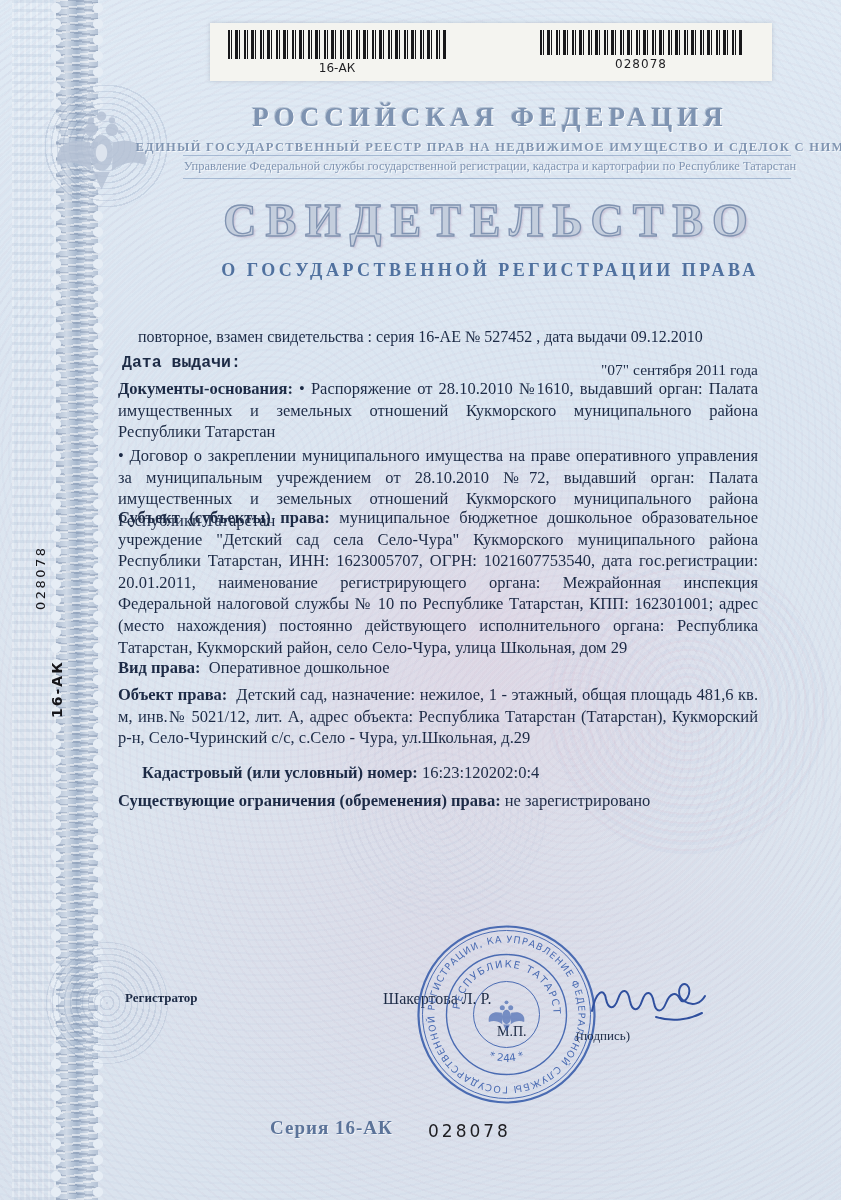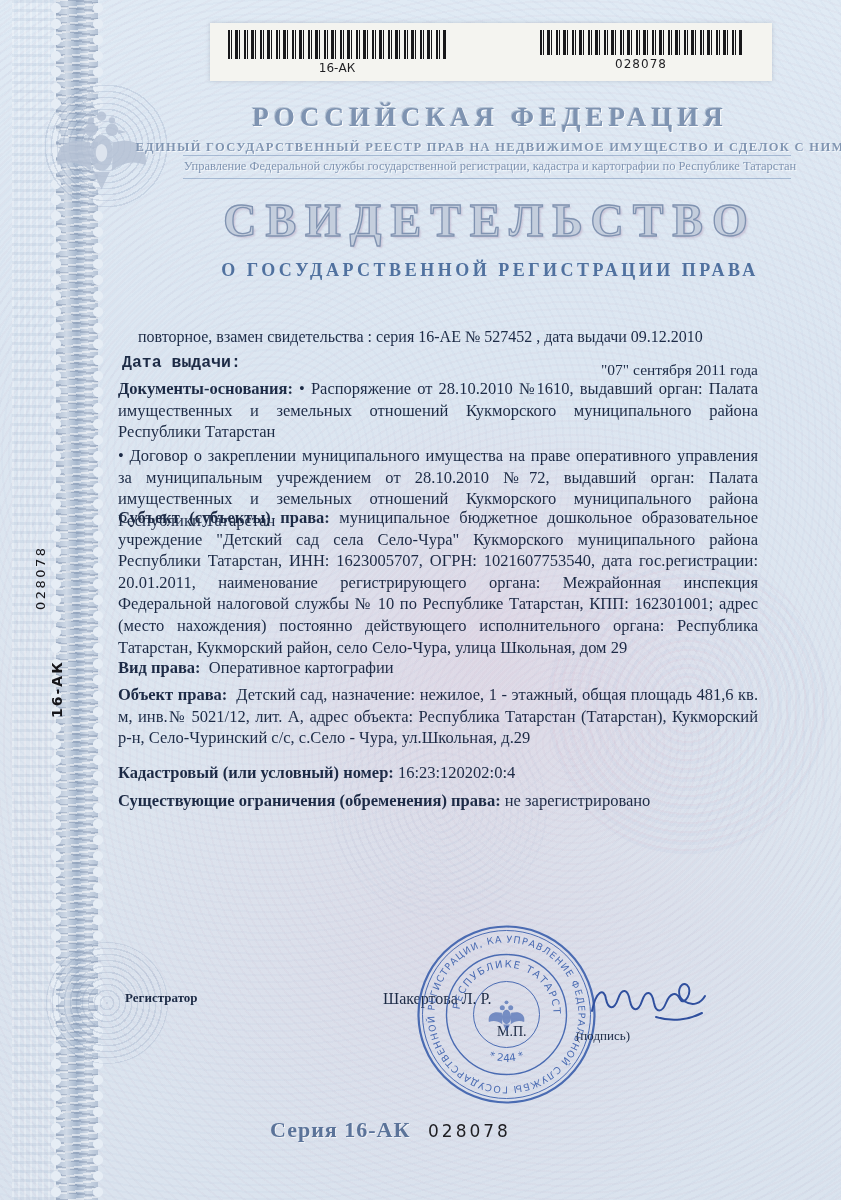--- a/index.html
+++ b/index.html
@@ -105,33 +105,33 @@
   .blk { position:absolute; left:118px; width:640px; font-size:16.5px; line-height:1.31; text-align:justify; color:#1c2a45; }
   .lbl { font-weight:bold; }
   .b-notice { top:327px; text-align:left; font-size:16px;margin-left:20px; }
   .b-date-label { top:352px; left:122px; width:300px; text-align:left; font-weight:bold;font-family:Liberation Mono, monospace; }
   .b-date-value { top:360px; text-align:right; font-size:15.5px; }
   .b-docs { top:378px; }
   .b-docs2 { top:445px; }
   .b-subject { top:507px; }
   .b-vid { top:657px; text-align:left; }
   .b-object { top:684px; }
-  .b-cadastral { top:762px; text-align:left; }
+  .b-cadastral { top:762px; text-align:left;margin-left:24px; }
   .b-restr { top:790px; text-align:left; }
   .b-record { top:813px; }
 
   
   .registrar-label { position:absolute; left:125px; top:990px; font-size:13px; font-weight:bold; }
   .registrar-name  { position:absolute; left:383px; top:990px; font-size:16px; }
   .mp-label        { position:absolute; left:497px; top:1024px; font-size:14px; }
   .sign-caption    { position:absolute; left:576px; top:1028px; font-size:13px; }
   .stamp     { position:absolute; left:414px; top:922px; opacity:.92; }
   .signature { position:absolute; left:588px; top:973px; }
 
-  .bottom-series { position:absolute; left:270px; top:1117px; font-size:22px; font-weight:bold; letter-spacing:1px; color:#5b7399; text-shadow:1px 1px 0 rgba(255,255,255,.6); }
+  .bottom-series { position:absolute; left:270px; top:1117px; font-size:19px; font-weight:bold; letter-spacing:1px; color:#5b7399; text-shadow:1px 1px 0 rgba(255,255,255,.6); }
   .bottom-number { position:absolute; left:428px; top:1121px; font-size:17px; letter-spacing:3px; color:#1e1e22; font-family:"DejaVu Sans", sans-serif; }
 </style>
 </head>
 <body>
 
 <div class="page">
 
   <div class="band-outer"></div>
   <div class="band"></div>
   <div class="rosette rosette-top"></div>
@@ -178,21 +178,21 @@
 
   <div class="blk b-date-label">Дата выдачи:</div>
   <div class="blk b-date-value">"07" сентября 2011 года</div>
 
   <div class="blk b-docs"><b class="lbl">Документы-основания:</b> <span>• Распоряжение от 28.10.2010 №1610, выдавший орган: Палата имущественных и земельных отношений Кукморского муниципального района Республики Татарстан</span></div>
 
   <div class="blk b-docs2">• Договор о закреплении муниципального имущества на праве оперативного управления за муниципальным учреждением от 28.10.2010 №72, выдавший орган: Палата имущественных и земельных отношений Кукморского муниципального района Республики Татарстан</div>
 
   <div class="blk b-subject"><b class="lbl">Субъект (субъекты) права:</b> <span>муниципальное бюджетное дошкольное образовательное учреждение "Детский сад села Село-Чура" Кукморского муниципального района Республики Татарстан, ИНН: 1623005707, ОГРН: 1021607753540, дата гос.регистрации: 20.01.2011, наименование регистрирующего органа: Межрайонная инспекция Федеральной налоговой службы № 10 по Республике Татарстан, КПП: 162301001; адрес (место нахождения) постоянно действующего исполнительного органа: Республика Татарстан, Кукморский район, село Село-Чура, улица Школьная, дом 29</span></div>
 
-  <div class="blk b-vid"><b class="lbl">Вид права:</b>&nbsp; <span>Оперативное картографии</span></div>
+  <div class="blk b-vid"><b class="lbl">Вид права:</b>&nbsp; <span>Оперативное дошкольное</span></div>
 
   <div class="blk b-object"><b class="lbl">Объект права:</b>&nbsp; <span>Детский сад, назначение: нежилое, 1 - этажный, общая площадь 481,6 кв. м, инв.№ 5021/12, лит. А, адрес объекта: Республика Татарстан (Татарстан), Кукморский р-н, Село-Чуринский с/с, с.Село - Чура, ул.Школьная, д.29</span></div>
 
   <div class="blk b-cadastral"><b class="lbl">Кадастровый (или условный) номер:</b> <span>16:23:120202:0:4</span></div>
 
   <div class="blk b-restr"><b class="lbl">Существующие ограничения (обременения) права:</b> <span>не зарегистрировано</span></div>
 
 
   <div class="registrar-label">Регистратор</div>
   <div class="registrar-name">Шакертова Л. Р.</div>

